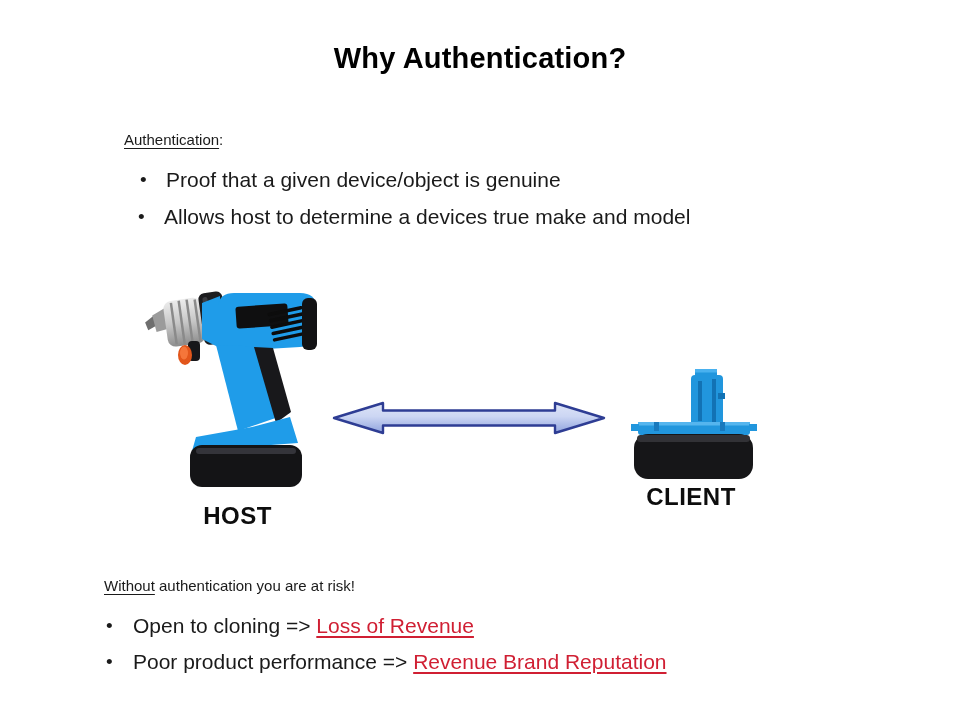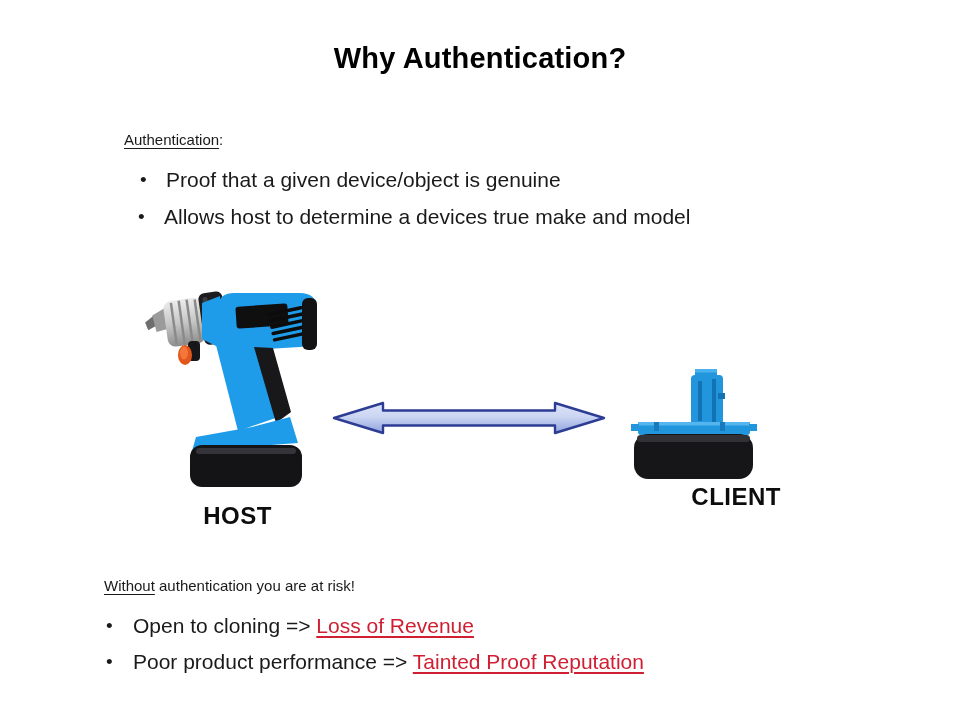--- a/index.html
+++ b/index.html
@@ -22,21 +22,21 @@
   .redlink{
     color:#d01f33;text-decoration:underline;text-underline-offset:3px;
     text-decoration-thickness:2px;cursor:pointer;margin-top:16px;
   }
   .figure{position:absolute;}
   .caption{
     position:absolute;font-size:24px;font-weight:bold;color:#0d0d0d;
     letter-spacing:0.5px;text-align:center;
   }
   .caption.host{left:160px;width:155px;top:502px;}
-  .caption.client{left:601px;width:180px;top:483px;text-align:right;}
+  .caption.client{left:601px;width:180px;top:483px;}
 </style>
 </head>
 <body>
 
 <div class="slide">
 
   <div class="title">Why Authentication?</div>
 
   <div class="line" style="left:124px;top:131px;"><span class="u">Authentication</span><span>:</span></div>
 
@@ -117,15 +117,15 @@
     <rect x="17" y="70" width="113" height="7" rx="3.5" fill="#323236"></rect>
   </svg>
 
   <div class="caption host">HOST</div>
   <div class="caption client">CLIENT</div>
 
   <div class="line" style="left:104px;top:577px;"><span class="u">Without</span><span> authentication you are at risk!</span></div>
 
   <div class="bullet bottom" style="left:106px;top:614px;"><span>Open to cloning =&gt; </span><span class="redlink">Loss of Revenue</span></div>
 
-  <div class="bullet bottom" style="left:106px;top:650px;"><span>Poor product performance =&gt; </span><span class="redlink">Tainted Proof Reputation</span></div>
+  <div class="bullet bottom" style="left:106px;top:650px;"><span>Poor product performance =&gt; </span><span class="redlink">Revenue Brand Reputation</span></div>
 
 </div>
 
 </body></html>

